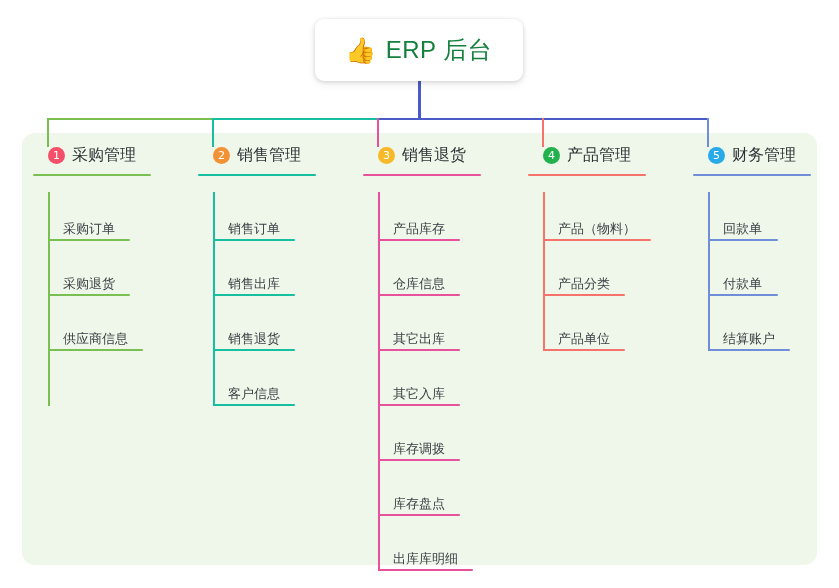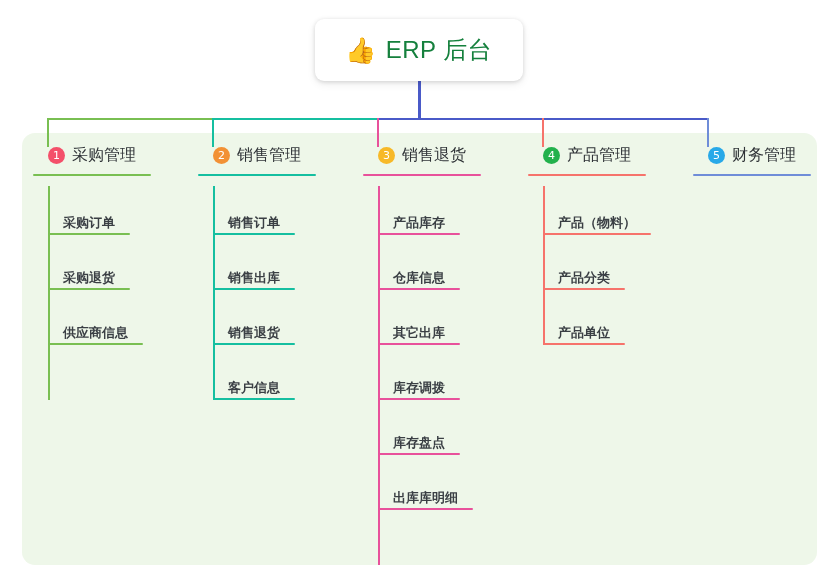--- a/index.html
+++ b/index.html
@@ -40,21 +40,21 @@
   .col-head{display:flex;align-items:center;gap:7px;height:24px;padding-left:15px;}
   .badge{
     width:17px;height:17px;border-radius:50%;
     color:#ffffff;font-size:11px;line-height:17px;text-align:center;
     font-family:"DejaVu Sans",sans-serif;flex:none;
   }
   .head-label{font-size:16px;color:#2f3337;white-space:nowrap;}
   .head-rule{height:2px;margin-top:7px;border-radius:1px;}
 
   
-  .children{position:relative;margin-top:10px;font-weight:bold;}
+  .children{position:relative;margin-top:16px;}
   .spine{position:absolute;left:15px;top:0;width:2px;}
   .child{position:relative;height:55px;}
   .child-label{
     position:absolute;left:30px;bottom:9px;
     font-size:13px;color:#3a3f44;white-space:nowrap;
   }
   .child-rule{
     position:absolute;left:15px;bottom:6px;height:1.6px;border-radius:1px;
   }
 </style>
@@ -147,20 +147,24 @@
           </div>
           <div class="child">
             <span class="child-label">仓库信息</span>
             <div class="child-rule" style="width: 82px; background: rgb(232, 81, 155);"></div>
           </div>
           <div class="child">
             <span class="child-label">其它出库</span>
             <div class="child-rule" style="width: 82px; background: rgb(232, 81, 155);"></div>
           </div>
           <div class="child">
+            <span class="child-label">其它入库</span>
+            <div class="child-rule" style="width: 82px; background: rgb(232, 81, 155);"></div>
+          </div>
+          <div class="child">
             <span class="child-label">库存调拨</span>
             <div class="child-rule" style="width: 82px; background: rgb(232, 81, 155);"></div>
           </div>
           <div class="child">
             <span class="child-label">库存盘点</span>
             <div class="child-rule" style="width: 82px; background: rgb(232, 81, 155);"></div>
           </div>
           <div class="child">
             <span class="child-label">出库库明细</span>
             <div class="child-rule" style="width: 95px; background: rgb(232, 81, 155);"></div>
@@ -188,16 +192,31 @@
             <div class="child-rule" style="width: 82px; background: rgb(246, 115, 107);"></div>
           </div>
         </div>
       </div>
       <div class="column" style="left: 693px;">
         <div class="col-head">
           <span class="badge" style="background: rgb(40, 169, 232);">5</span>
           <span class="head-label">财务管理</span>
         </div>
         <div class="head-rule" style="width: 118px; background: rgb(111, 141, 216);"></div>
+        <div class="children">
+          <div class="spine" style="background: rgb(111, 141, 216); height: 159px;"></div>
+          <div class="child">
+            <span class="child-label">回款单</span>
+            <div class="child-rule" style="width: 70px; background: rgb(111, 141, 216);"></div>
+          </div>
+          <div class="child">
+            <span class="child-label">付款单</span>
+            <div class="child-rule" style="width: 70px; background: rgb(111, 141, 216);"></div>
+          </div>
+          <div class="child">
+            <span class="child-label">结算账户</span>
+            <div class="child-rule" style="width: 82px; background: rgb(111, 141, 216);"></div>
+          </div>
+        </div>
       </div>
     </div>
 
 </div>
 
 </body></html>

